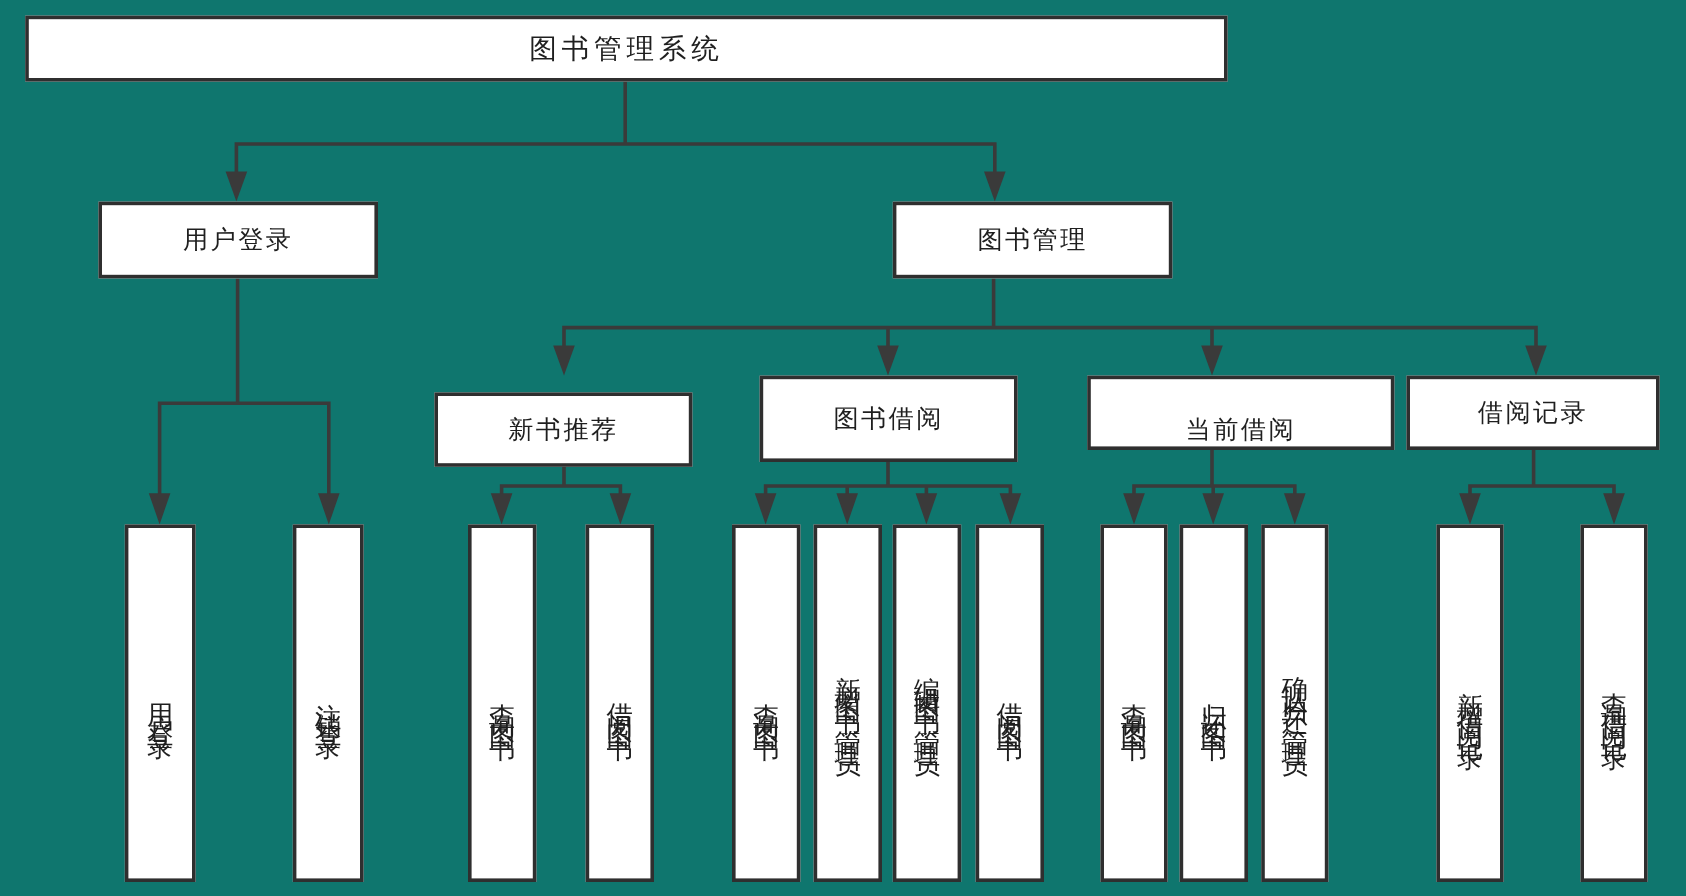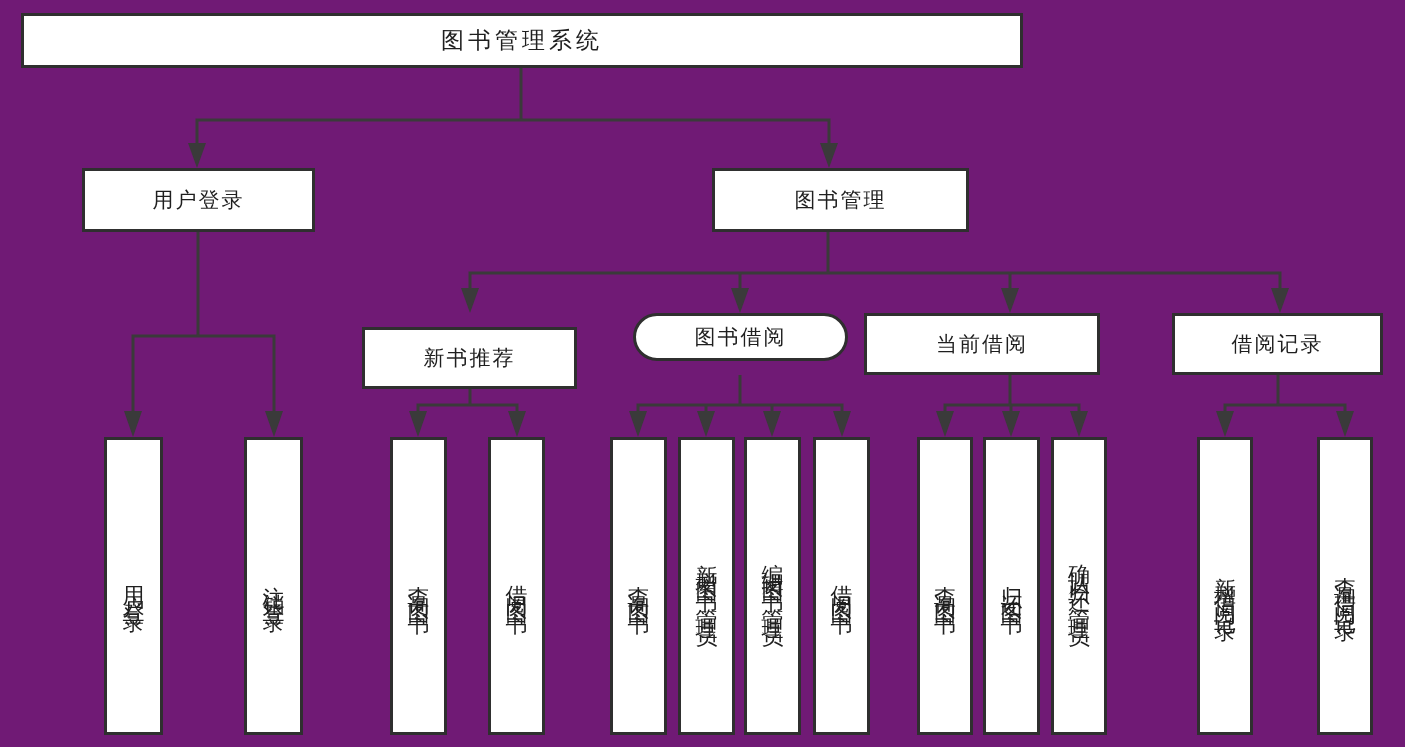--- a/index.html
+++ b/index.html
@@ -1,19 +1,19 @@
 <!DOCTYPE html>
 <html><head>
 <meta charset="utf-8">
 <style>
   html,body { margin:0; padding:0; background:#ffffff; }
   .canvas {
     position:relative;
     width:1405px; height:747px;
-    background:#701a75;
+    background:#0f766e;
     font-family:"Liberation Sans", sans-serif;
     overflow:hidden;
   }
   .connectors { position:absolute; left:0; top:0; z-index:1; }
   .node {
     position:absolute;
     box-sizing:border-box;
     border:3px solid #2f2f2f;
     background:#ffffff;
     display:flex; align-items:center; justify-content:center;
@@ -77,31 +77,31 @@
     </g>
   </svg>
 
   <div class="node" style="left:21px; top:13px; width:1002px; height:55px;">
     <span class="h-label root-label">图书管理系统</span>
   </div>
 
   <div class="node" style="left:82px; top:168px; width:233px; height:64px;">
     <span class="h-label">用户登录</span>
   </div>
-  <div class="node" style="left:712px; top:168px; width:257px; height:64px;">
+  <div class="node" style="left:744px; top:168px; width:233px; height:64px;">
     <span class="h-label">图书管理</span>
   </div>
 
   <div class="node" style="left:362px; top:313px; width:215px; height:62px;margin-top:14px;">
     <span class="h-label">新书推荐</span>
   </div>
-  <div class="node" style="left:633px; top:313px; width:215px; height:48px;border-radius:28px;">
+  <div class="node" style="left:633px; top:313px; width:215px; height:72px;">
     <span class="h-label">图书借阅</span>
   </div>
-  <div class="node" style="left:864px; top:313px; width:236px; height:62px;">
+  <div class="node" style="left:906px; top:313px; width:256px; height:62px;align-items:flex-end;">
     <span class="h-label">当前借阅</span>
   </div>
   <div class="node" style="left:1172px; top:313px; width:211px; height:62px;">
     <span class="h-label">借阅记录</span>
   </div>
 
   <div class="node" style="left:104px; top:437px; width:59px; height:298px;">
     <span class="v-label">用户登录</span>
   </div>
   <div class="node" style="left:244px; top:437px; width:59px; height:298px;">

